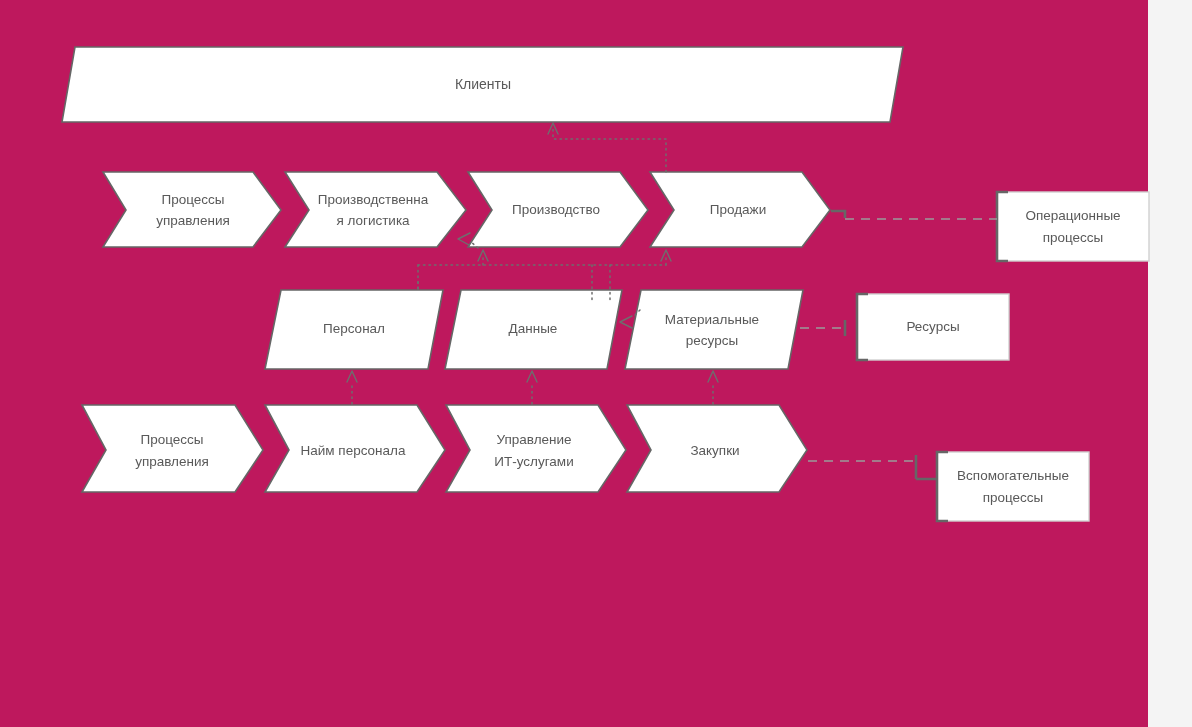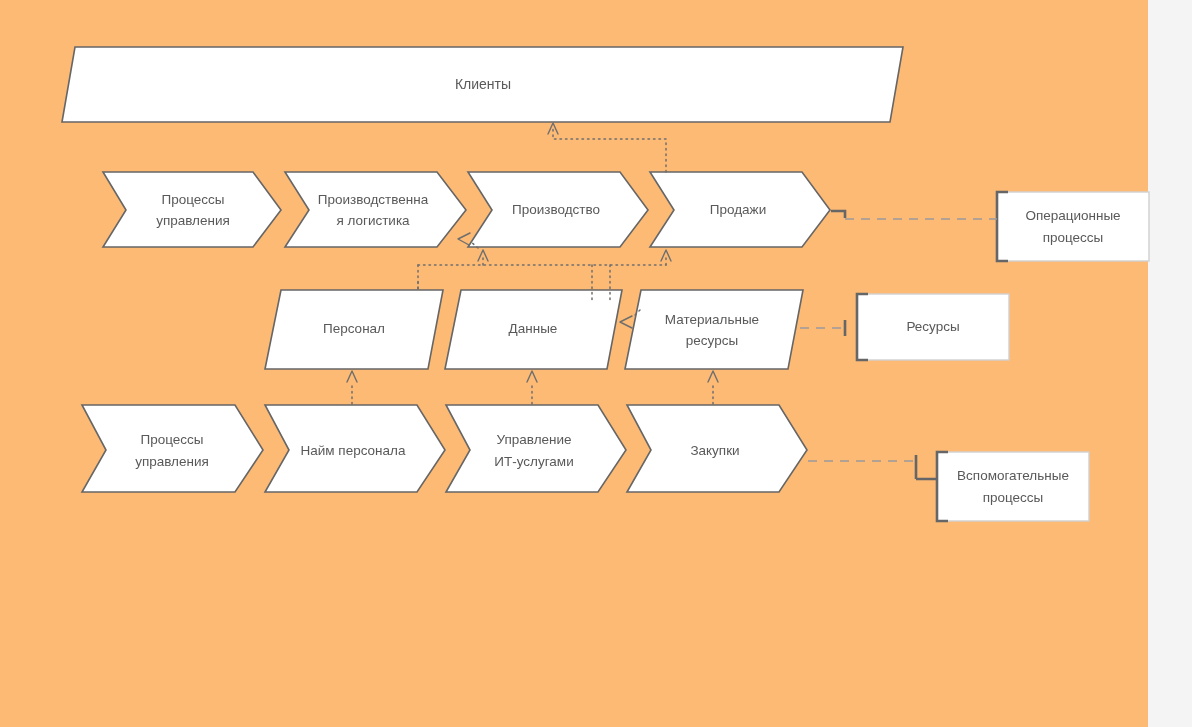--- a/index.html
+++ b/index.html
@@ -10,21 +10,21 @@
   body {
     width: 1192px;
     height: 727px;
     font-family: "Liberation Sans", "DejaVu Sans", sans-serif;
     overflow: hidden;
   }
   #diagram-root {
     position: relative;
     width: 1148px;
     height: 727px;
-    background: #fdba74;
+    background: #be185d;
   }
   svg.canvas {
     position: absolute;
     left: 0;
     top: 0;
     width: 1192px;
     height: 727px;
     display: block;
   }
   .shape-fill {

